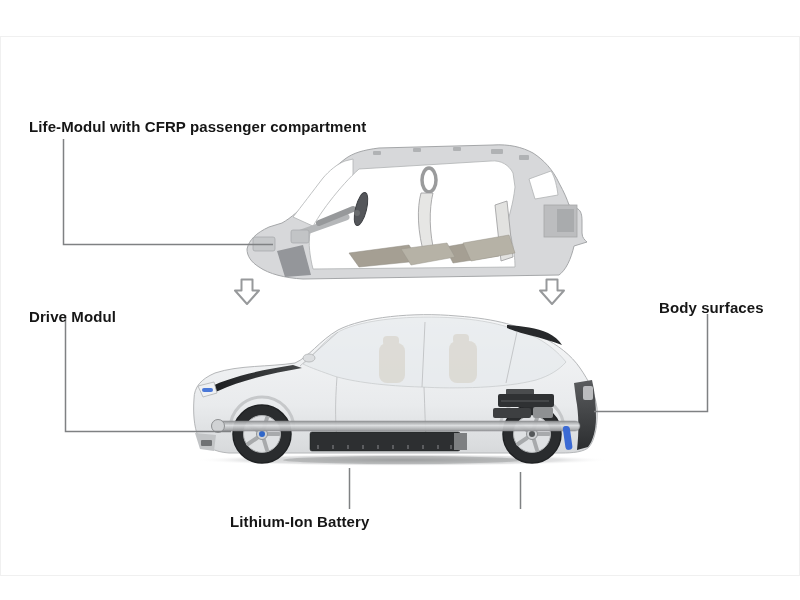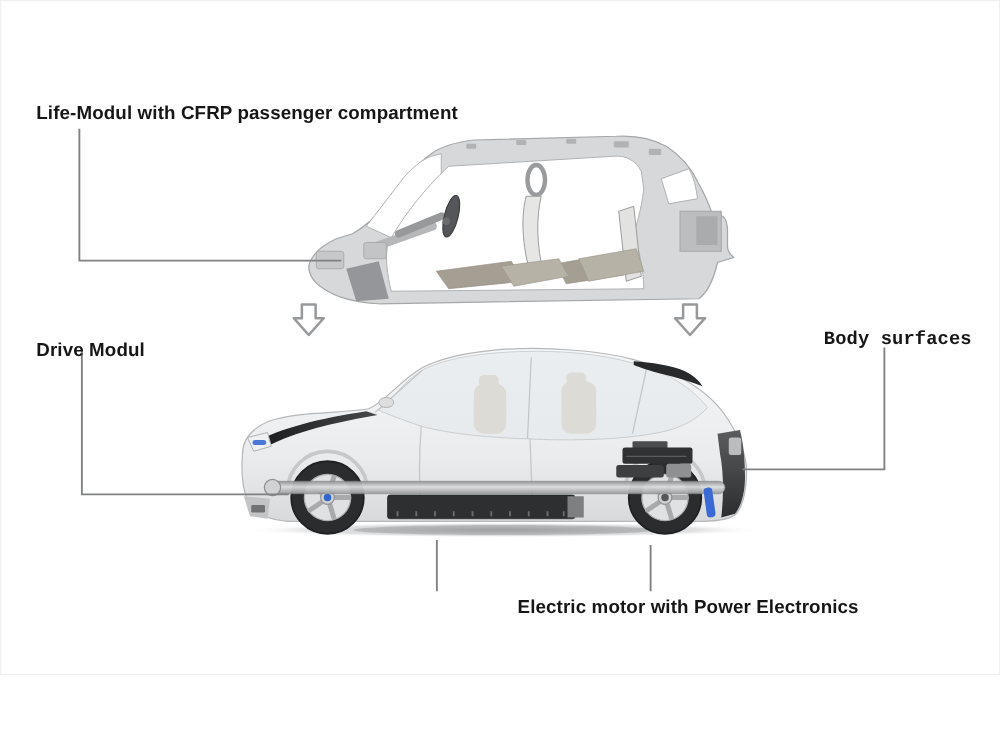--- a/index.html
+++ b/index.html
@@ -4,34 +4,35 @@
 <style>
   html,body{margin:0;padding:0;background:#fff;}
   .canvas{
     position:relative;
     width:800px;height:540px;
     background:#ffffff;
     border:1px solid #f0f0f0;
     box-sizing:border-box;
     font-family:"Liberation Sans", sans-serif;
     overflow:hidden;
+    margin-top:36px;
   }
   .artwork{position:absolute;left:0;top:0;width:800px;height:600px;}
   .label{
     position:absolute;
     font-weight:bold;
     font-size:15px;
     line-height:1.2;
     color:#161616;
     white-space:nowrap;
     letter-spacing:0.1px;
   }
   .lbl-life{left:28px;top:81px;}
   .lbl-drive{left:28px;top:271px;}
-  .lbl-body{left:658px;top:262px;font-family:Liberation Mono, monospace;}
+  .lbl-body{left:658px;top:262px;}
   .lbl-batt{left:229px;top:476px;}
   .lbl-motor{left:413px;top:476px;}
 </style>
 </head>
 <body>
 
 <div class="canvas">
 
   <svg class="artwork" viewBox="0 0 800 600" xmlns="http://www.w3.org/2000/svg">
     <defs>
@@ -224,15 +225,15 @@
       <path d="M64.5,278 V394.5 H230"></path>
       <path d="M706.5,277 V374.5 H593"></path>
       <path d="M348.5,431 V472"></path>
       <path d="M519.5,435 V472"></path>
     </g>
   </svg>
 
   <div class="label lbl-life">Life-Modul with CFRP passenger compartment</div>
   <div class="label lbl-drive">Drive Modul</div>
   <div class="label lbl-body">Body surfaces</div>
-  <div class="label lbl-motor">Electric motor with Power Electronics</div>
+  <div class="label lbl-batt">Lithium-Ion Battery</div>
 
 </div>
 
 </body></html>

